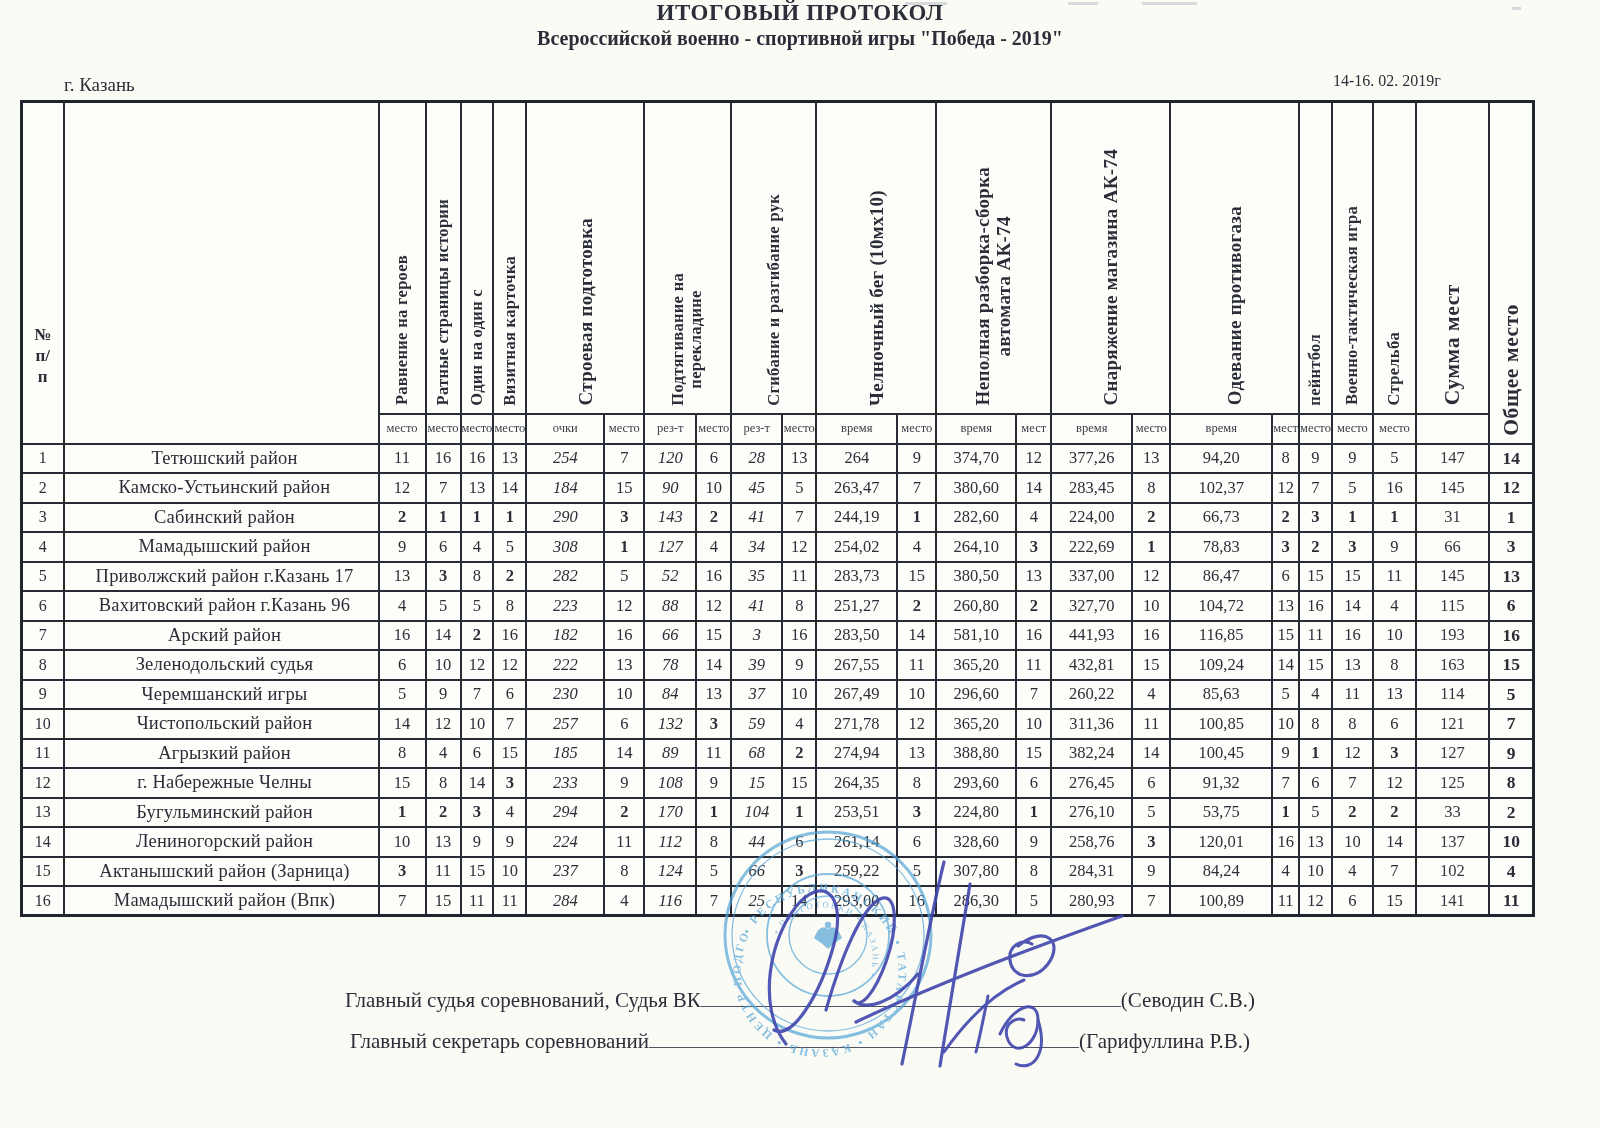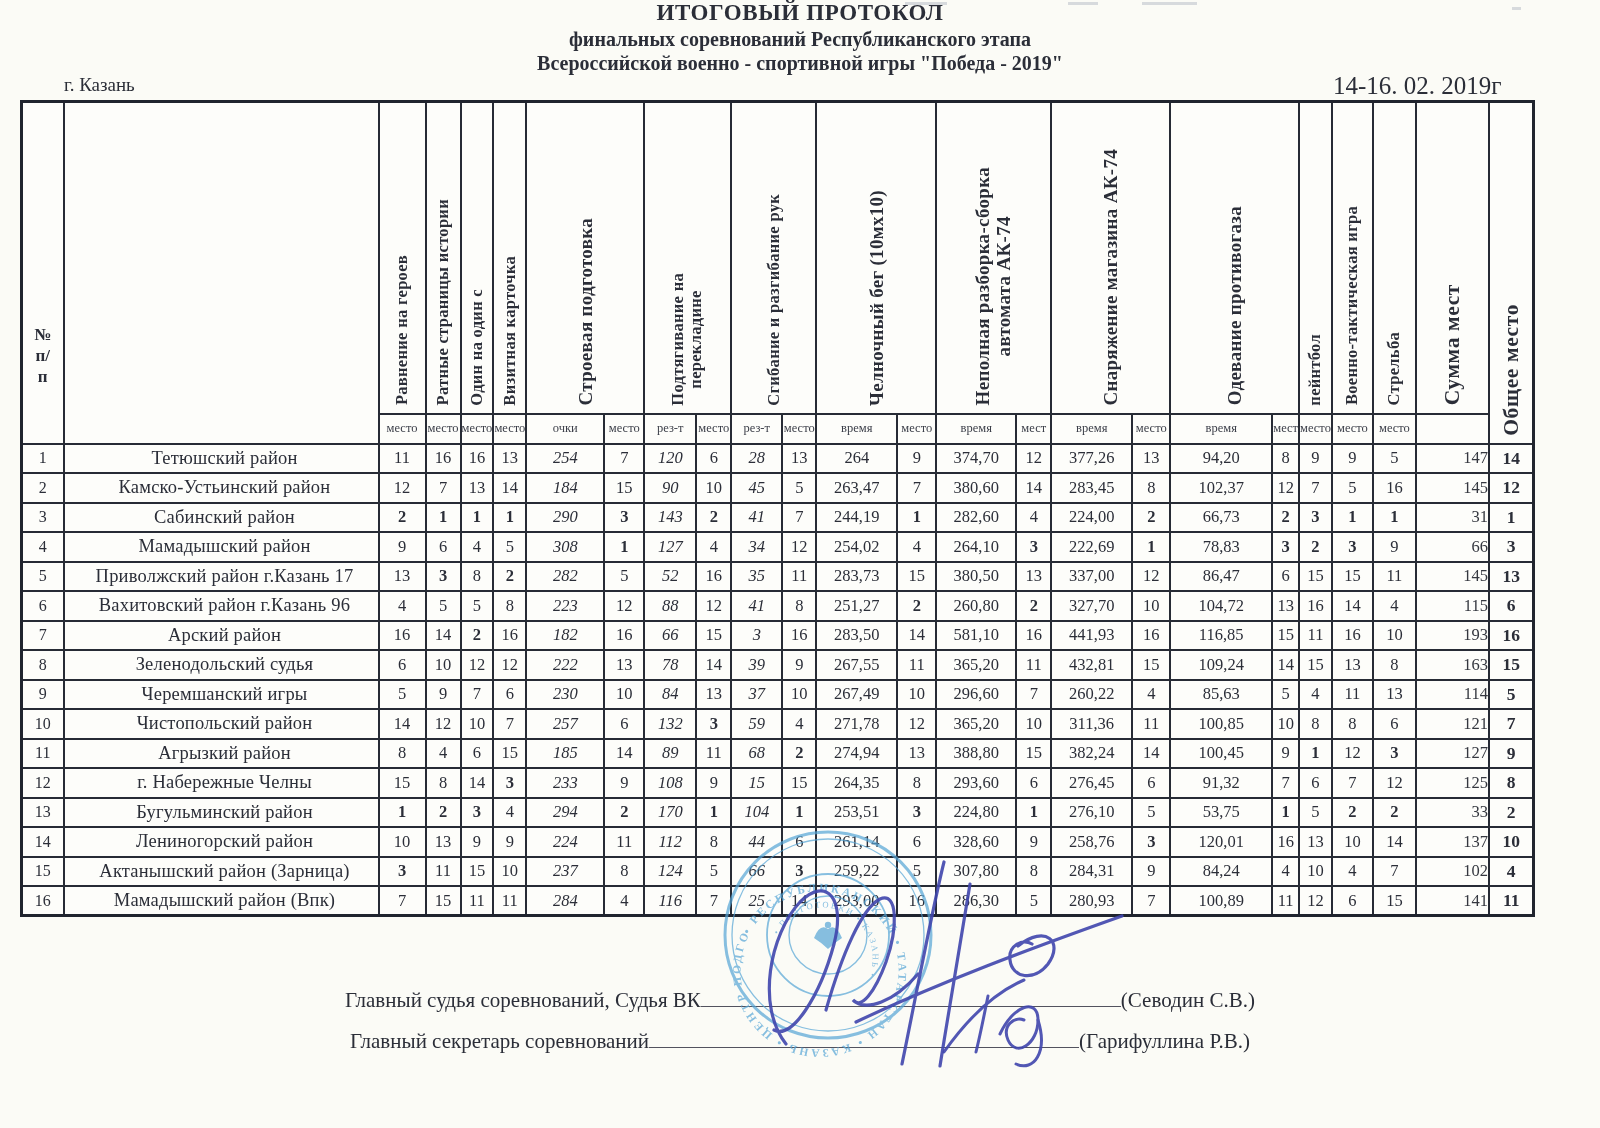--- a/index.html
+++ b/index.html
@@ -6,21 +6,21 @@
   body{
     width:1600px;height:1128px;position:relative;overflow:hidden;
     background:#fbfbf6;color:#2b2e38;
     font-family:"Liberation Serif","DejaVu Serif",serif;
   }
   .titles{position:absolute;top:0;left:0;width:100%;text-align:center;font-weight:bold;}
   .t1{font-size:23px;letter-spacing:.6px;}
   .t2{font-size:20px;margin-top:2px;}
   .t3{font-size:20px;margin-top:1px;text-align:center;}
   .cityline{position:absolute;top:74px;left:64px;font-size:19px;}
-  .dateline{position:absolute;top:72px;left:1333px;font-size:25px;}
+  .dateline{position:absolute;top:72px;left:1333px;font-size:16px;}
 
   .tablewrap{position:absolute;top:100px;left:20px;}
   table{border-collapse:collapse;table-layout:fixed;background:#fdfdfa;border:3px solid #20242e;}
   th,td{border:2px solid #272b35;padding:0;overflow:hidden;}
   tr.hrow{height:312px;}
   tr.hrow th{vertical-align:bottom;background:#fdfdfa;}
   th.corner{vertical-align:middle;}
   .corner-txt{white-space:pre-line;font-weight:bold;font-size:17px;text-align:center;line-height:1.25;margin-bottom:55px;}
   .vtext{
     writing-mode:vertical-rl;transform:rotate(180deg);
@@ -33,37 +33,36 @@
   tr.subrow{height:30px;}
   tr.subrow th{font-weight:normal;font-size:12.5px;color:#3c3f49;text-align:center;vertical-align:middle;}
   tbody tr{height:29.5px;}
   td.numcell{text-align:center;font-size:16px;}
   td.namecell{text-align:center;padding-left:7px;font-size:18.5px;letter-spacing:.2px;}
   td.val{text-align:center;font-size:16.5px;}
   td.result{font-style:italic;color:#34374ا0;}
   td.result{font-style:italic;}
   td.place.top{font-weight:bold;}
   td.overall{font-weight:bold;font-size:17.5px;}
-  td.sum{color:#34373f;text-align:right;}
+  td.sum{color:#34373f;}
 
   .sigblock{position:absolute;left:345px;top:984px;font-size:21px;line-height:1.6;text-align:center;}
   .sigline{white-space:nowrap;margin-bottom:7px;}
   .uline{display:inline-block;height:16px;border-bottom:1.7px solid #52525e;vertical-align:baseline;}
   .u1{width:420px;}
   .u2{width:430px;}
 
   .overlay{position:absolute;left:0;top:0;width:1600px;height:1128px;pointer-events:none;}
   .artifact{position:absolute;background:#aab1bf;opacity:.45;}
 </style>
 </head>
 <body>
 
 <div class="titles">
   <div class="t1">ИТОГОВЫЙ ПРОТОКОЛ</div>
-  <div class="t2">финальных соревнований Республиканского этапа</div>
   <div class="t3">Всероссийской военно - спортивной игры "Победа - 2019"</div>
 </div>
 <div class="cityline">г. Казань</div>
 <div class="dateline">14-16. 02. 2019г</div>
 
 <div class="tablewrap">
   <table>
       <colgroup>
         <col style="width: 42px;">
         <col style="width: 315px;">

